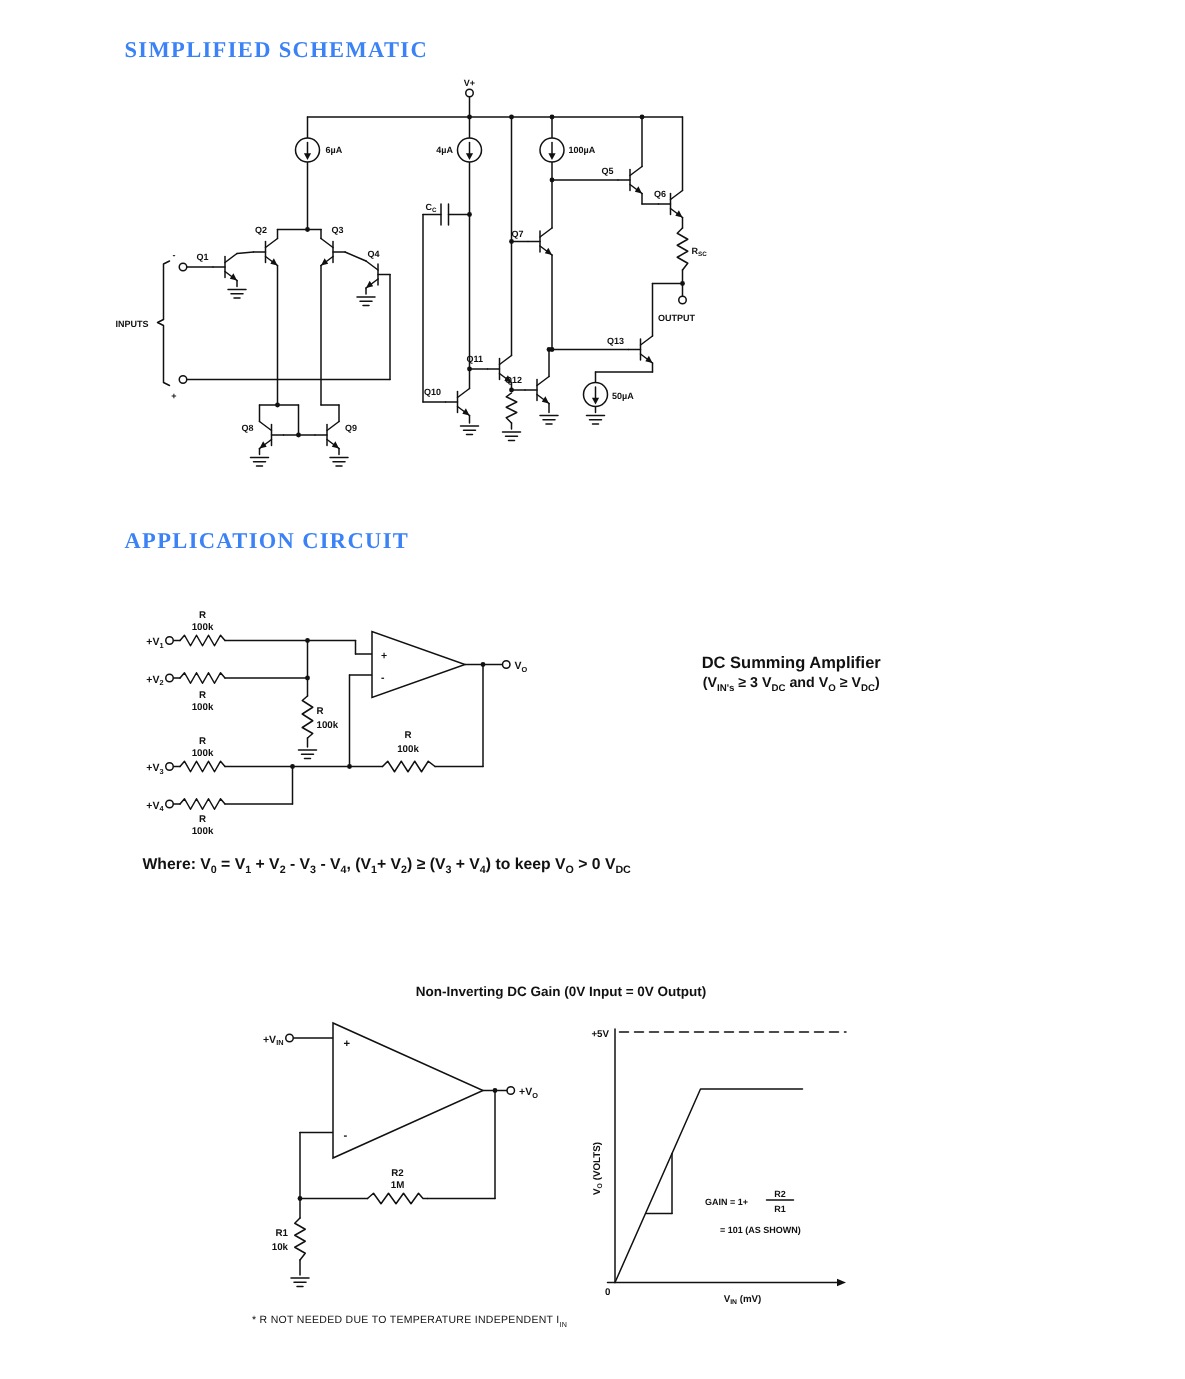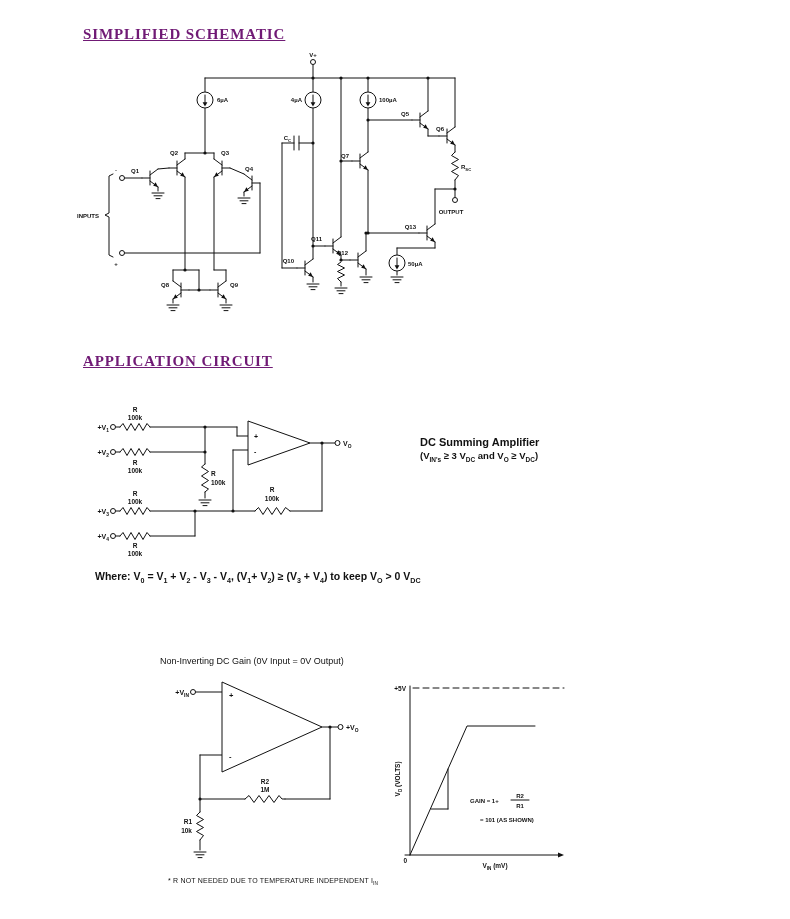--- a/index.html
+++ b/index.html
@@ -1,35 +1,35 @@
 <!DOCTYPE html>
 <html><head>
 <meta charset="utf-8">
 <style>
   html,body{margin:0;padding:0;background:#fff;}
   .page{position:relative;width:790px;height:919px;background:#ffffff;overflow:hidden;
         font-family:"Liberation Sans",sans-serif;color:#111;}
   .h1{position:absolute;font-family:"Liberation Serif",serif;font-weight:700;
-      font-size:15px;letter-spacing:.9px;color:#701a75;white-space:nowrap;text-decoration:underline;}
+      font-size:15px;letter-spacing:.9px;color:#3b82f6;white-space:nowrap;}
   svg{position:absolute;overflow:visible;}
   svg text{font-family:"Liberation Sans",sans-serif;font-weight:700;fill:#111;}
   .w{stroke:#111;stroke-width:1;fill:none;stroke-linecap:round;stroke-linejoin:round;}
   .dash{stroke-dasharray:6 4;}
   .dot{fill:#111;stroke:none;}
   .term{fill:#fff;stroke:#111;stroke-width:1;}
   .t6{font-size:6px;}
   .t65{font-size:6.5px;}
   .t7{font-size:7px;}
   .t9{font-size:7.5px;}
   .ss{font-size:70%;}
-  .cap{position:absolute;font-weight:700;}
+  .cap{position:absolute;text-align:center;font-weight:700;}
   .cap .l1{font-size:11px;}
   .cap .l2{font-size:9.5px;margin-top:2px;}
   .whereline{position:absolute;font-size:10.5px;font-weight:700;white-space:nowrap;}
-  .gtitle{position:absolute;font-size:9px;font-weight:400;}
+  .gtitle{position:absolute;text-align:center;font-size:9px;font-weight:700;}
   .fnote{position:absolute;font-size:7px;font-weight:400;letter-spacing:.2px;}
   sub{font-size:.68em;}
 </style>
 </head>
 <body>
 
 <div class="page">
 
   <div class="h1" style="left:83px;top:26px;">SIMPLIFIED SCHEMATIC</div>
 

